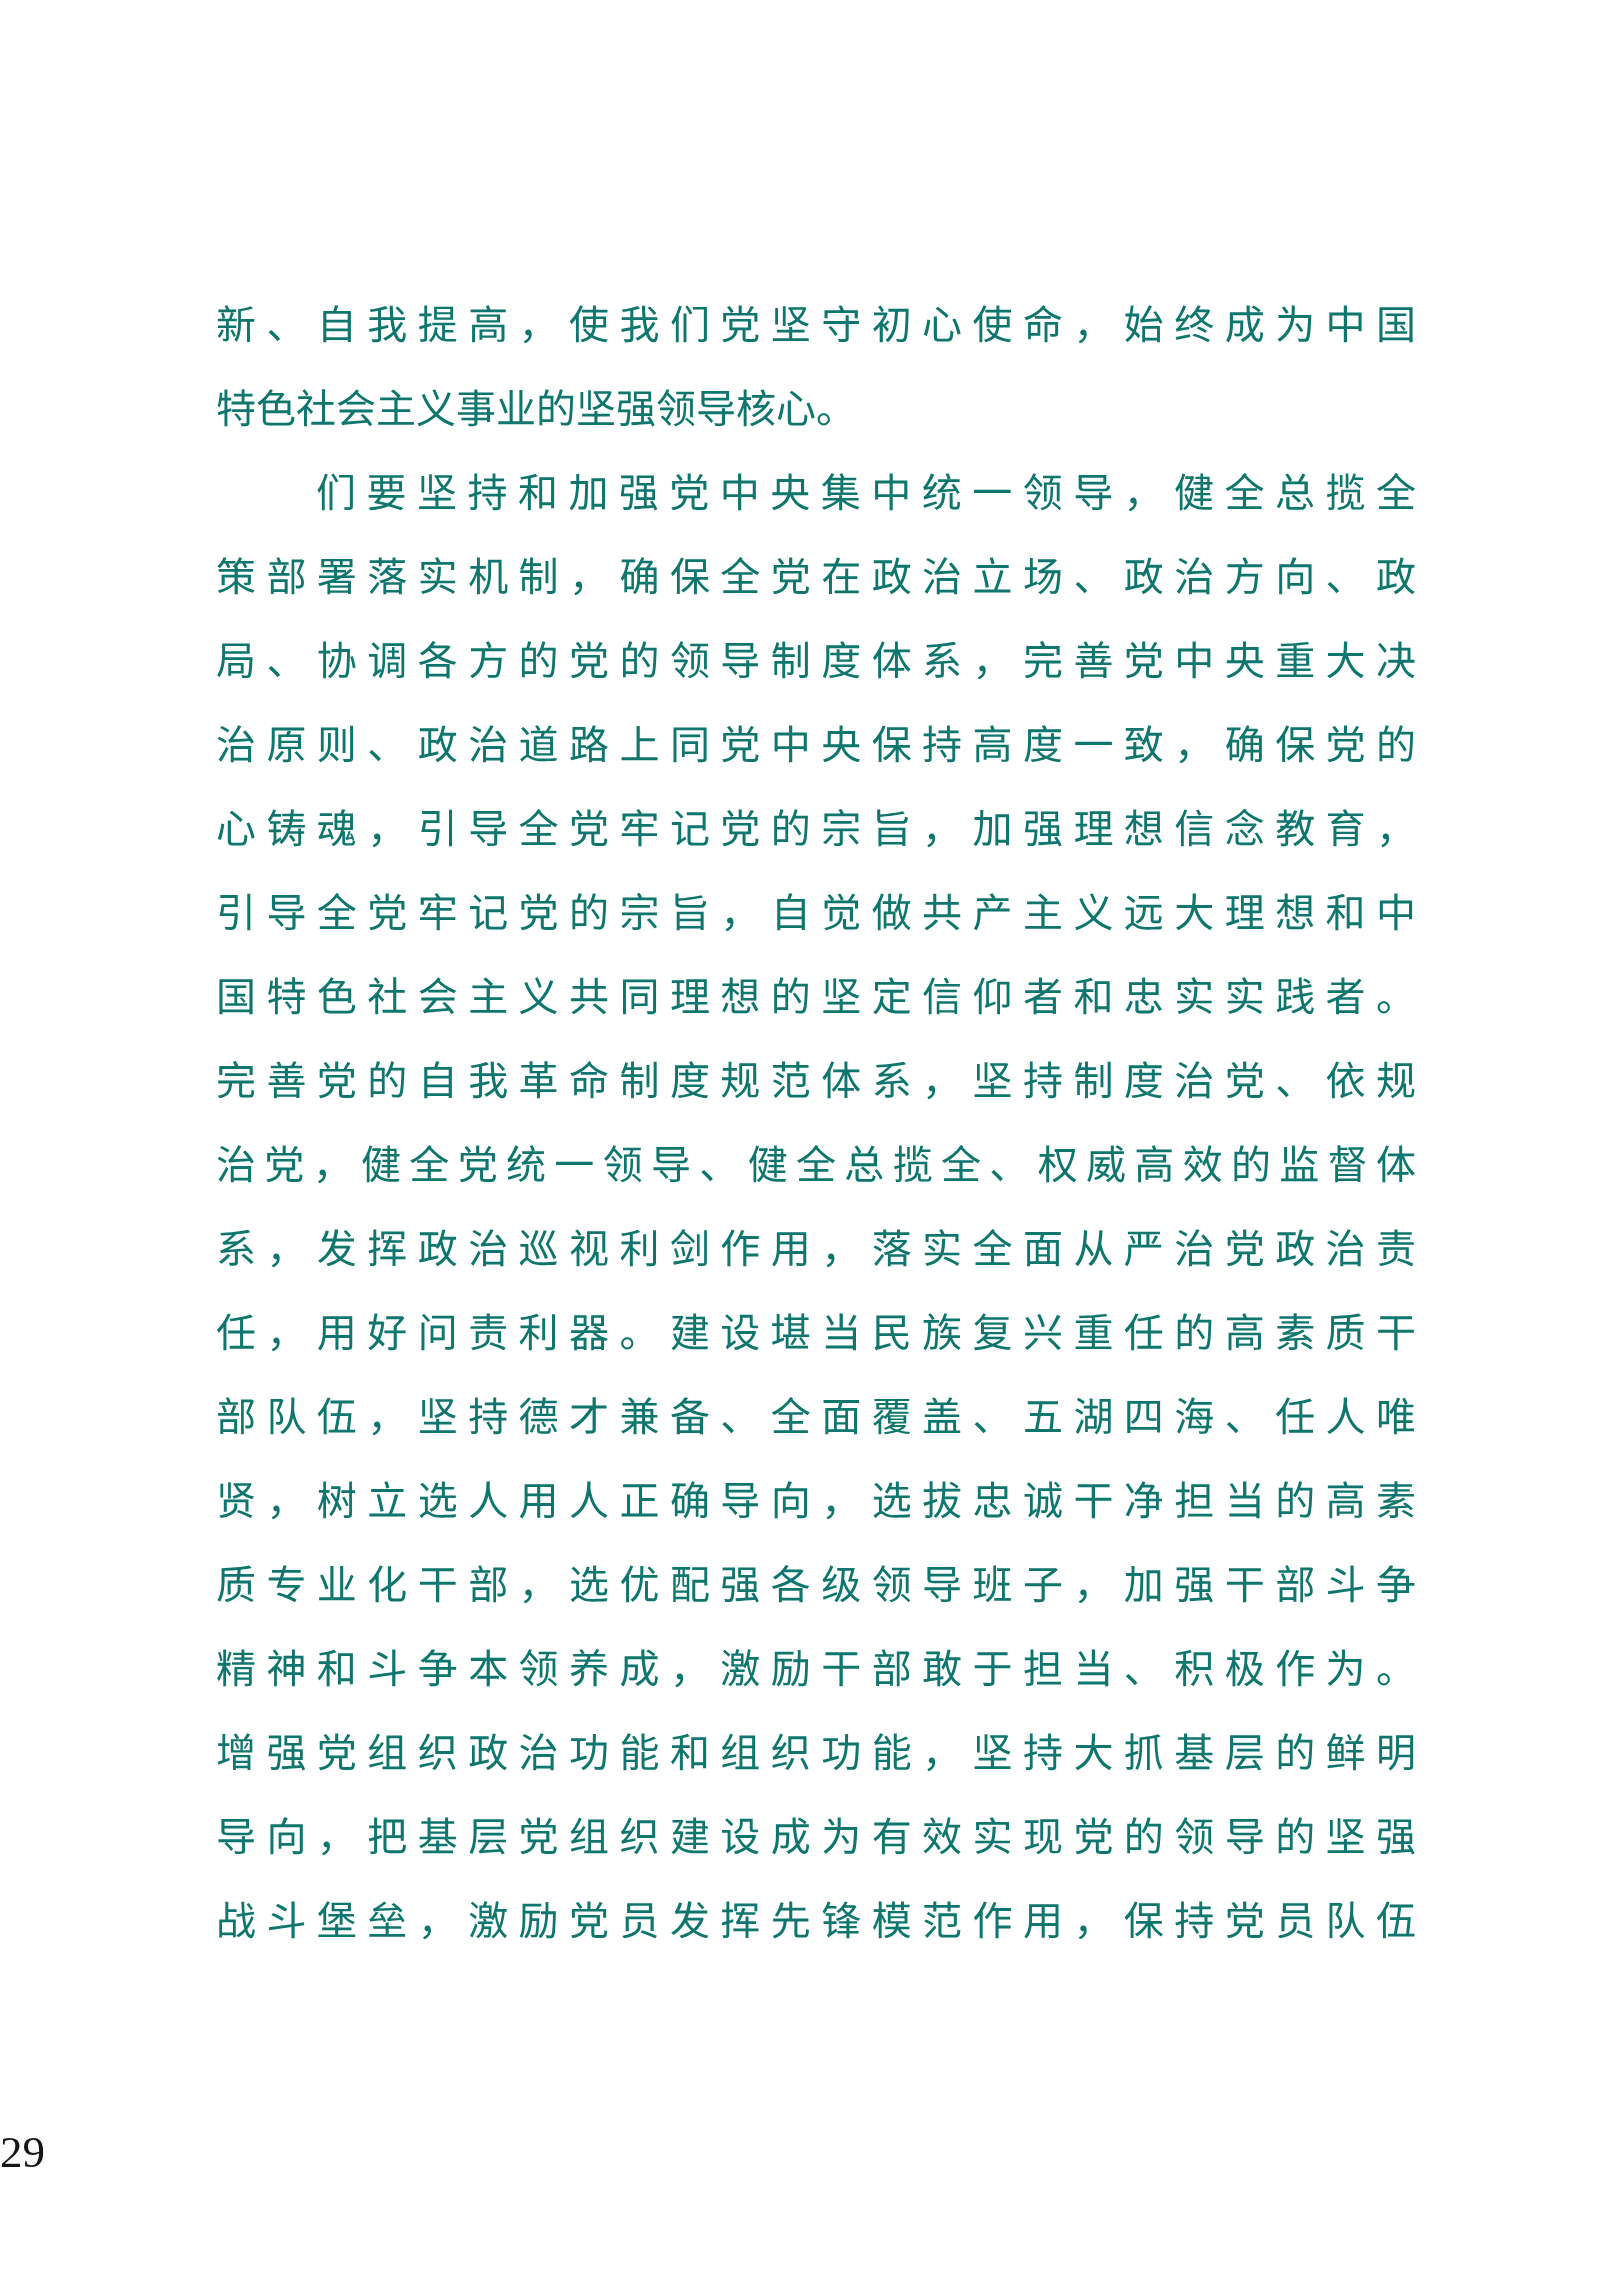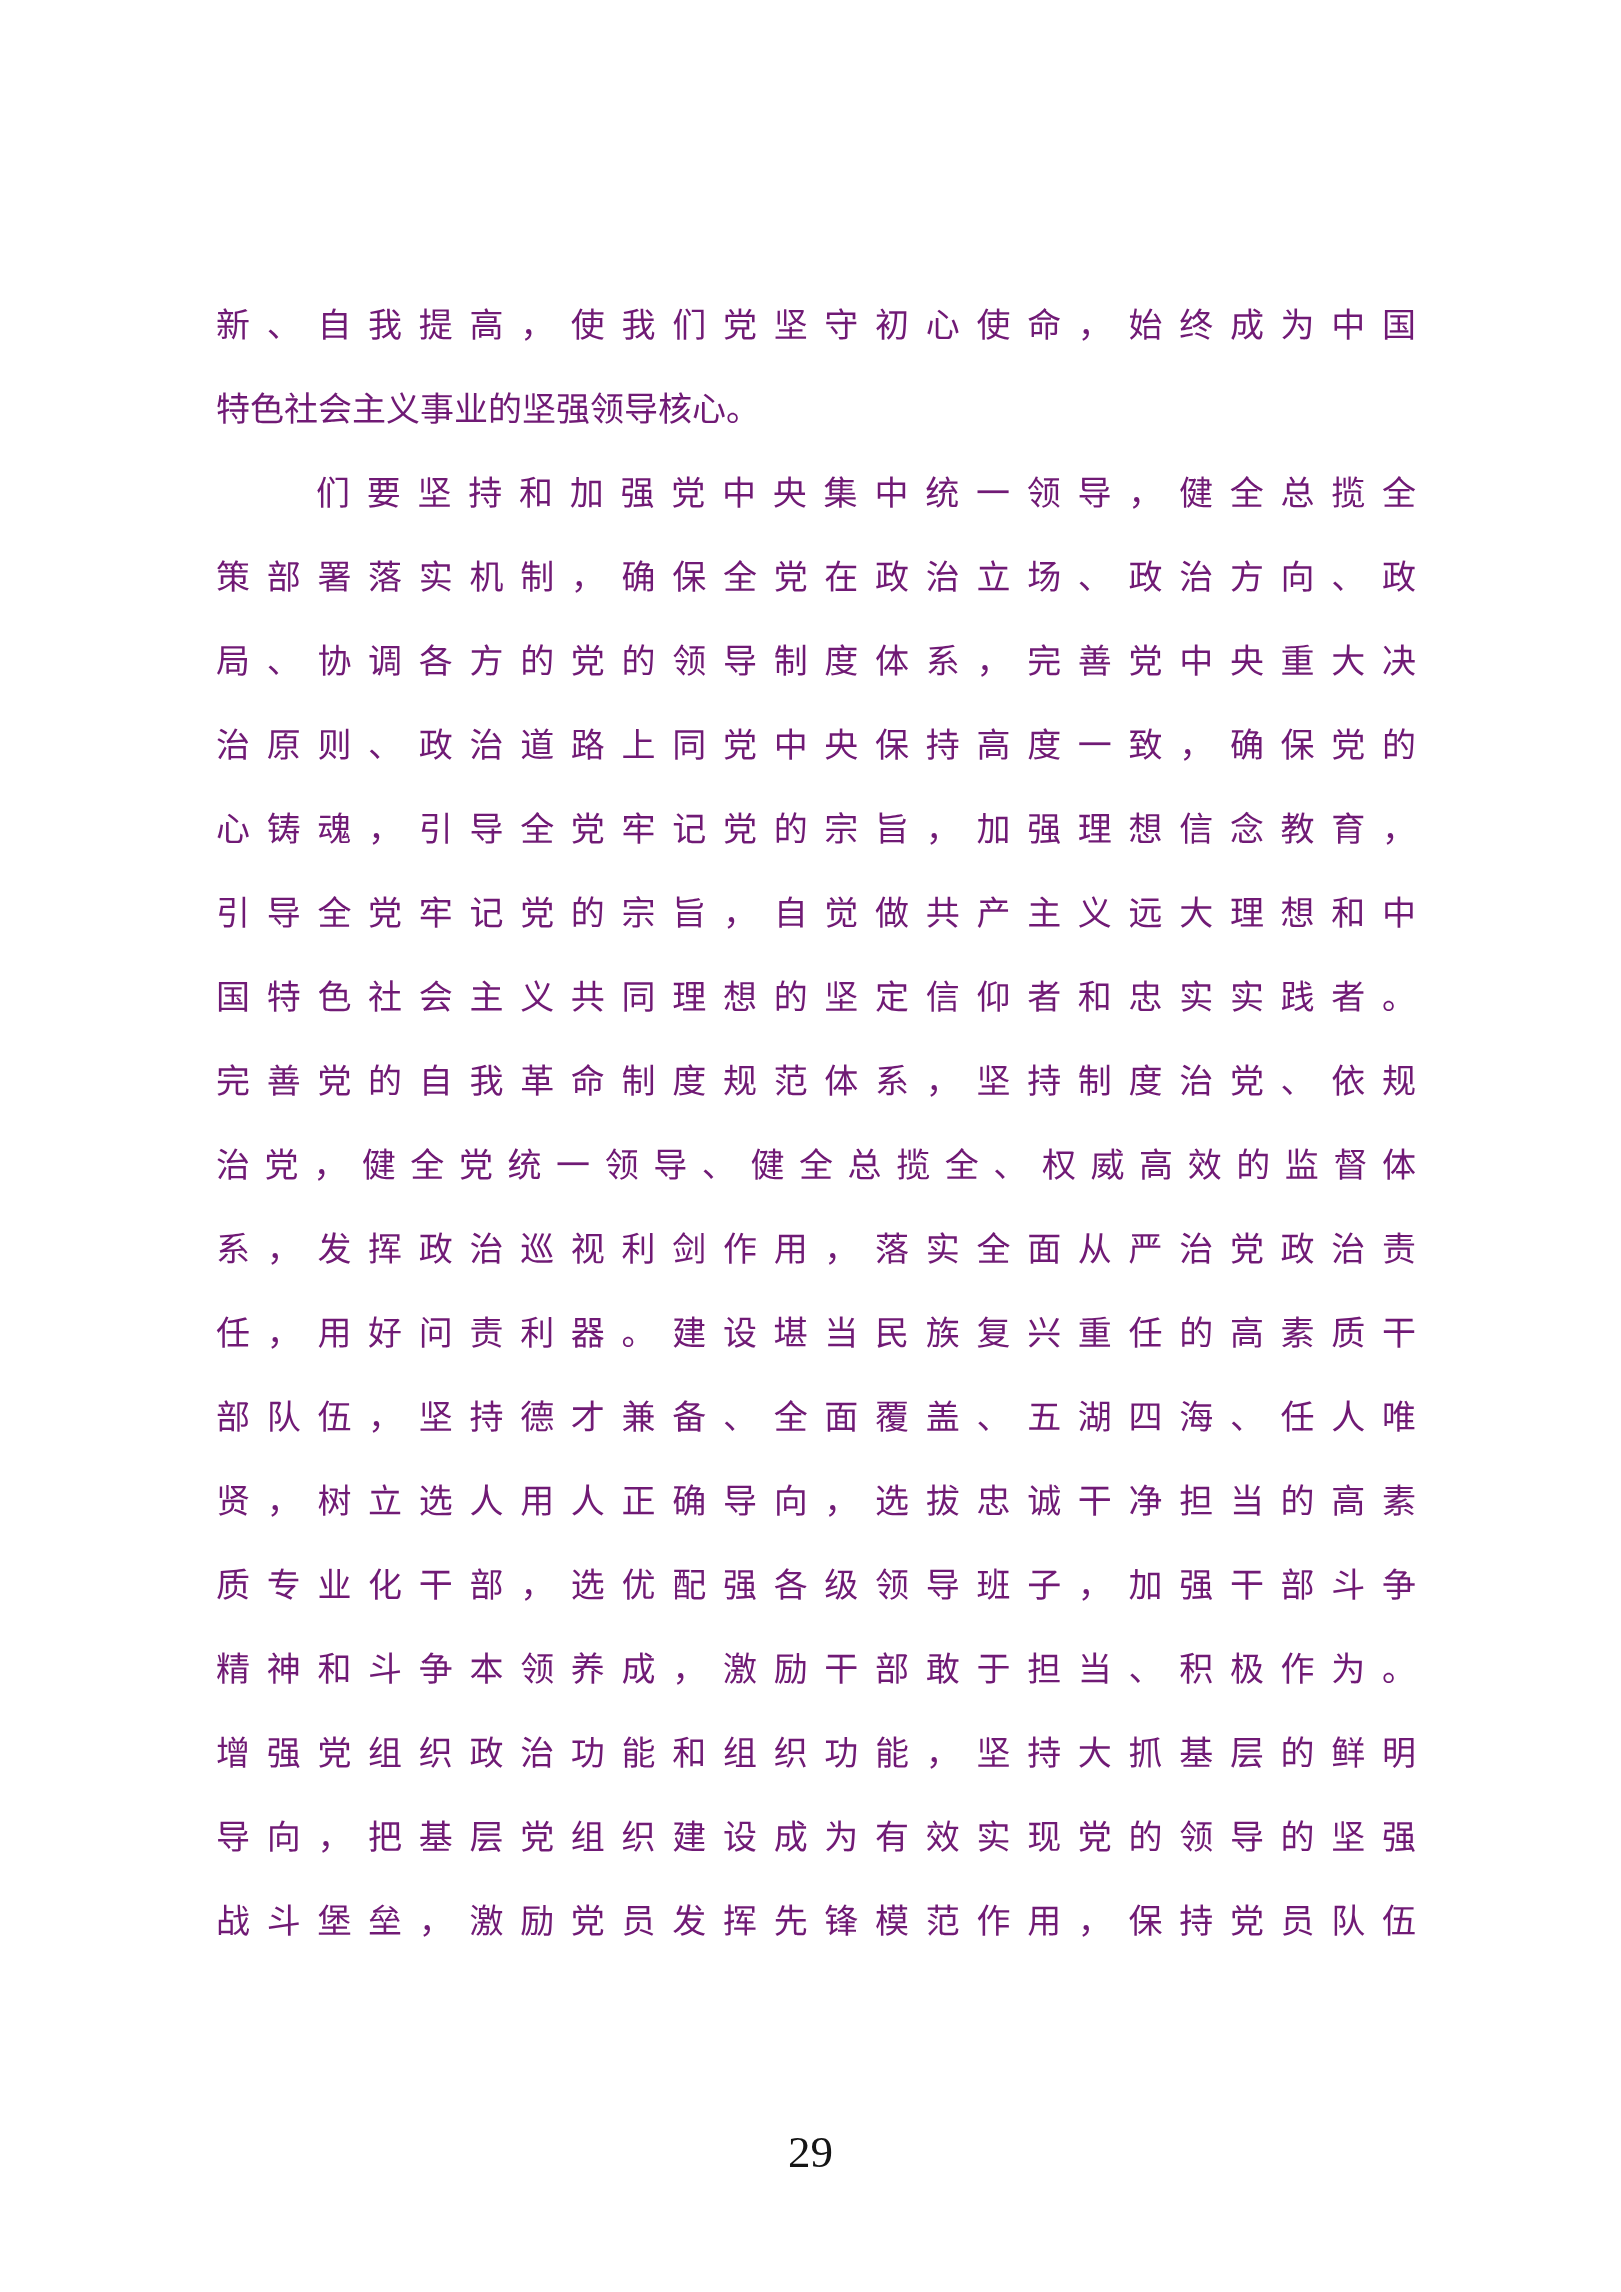--- a/index.html
+++ b/index.html
@@ -21,42 +21,41 @@
     top: 284px;
     width: 1200px;
   }
   .paragraph {
     margin: 0;
     padding: 0;
   }
   .line {
     height: 84px;
     line-height: 84px;
-    font-size: 34px;
-    color: #701a75;
+    font-size: 40px;
+    color: #0f766e;
     text-align: justify;
     text-align-last: justify;
     -moz-text-align-last: justify;
     text-justify: inter-character;
     overflow: hidden;
   }
   .line.indent {
     text-indent: 100px;
     font-family: Liberation Serif, serif;
   }
   .line.para-end {
     text-align-last: left;
     -moz-text-align-last: left;
   }
   .footer {
     position: absolute;
     left: 0;
     top: 2127px;
     width: 100%;
-    text-align: center;
   }
   .page-number {
     font-size: 45px;
     line-height: 51px;
     color: #151515;
     font-family: "Liberation Serif", "DejaVu Serif", serif;
   }
 </style>
 </head>
 <body>

